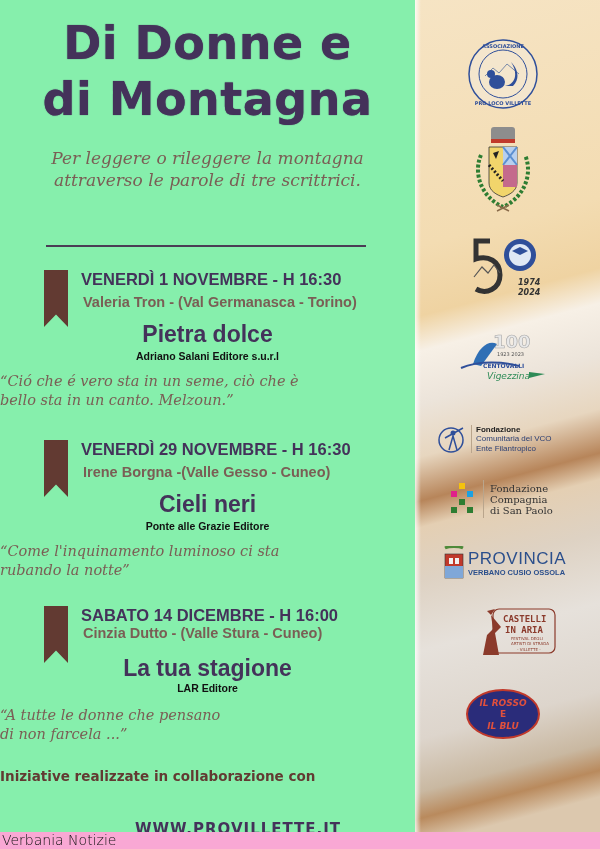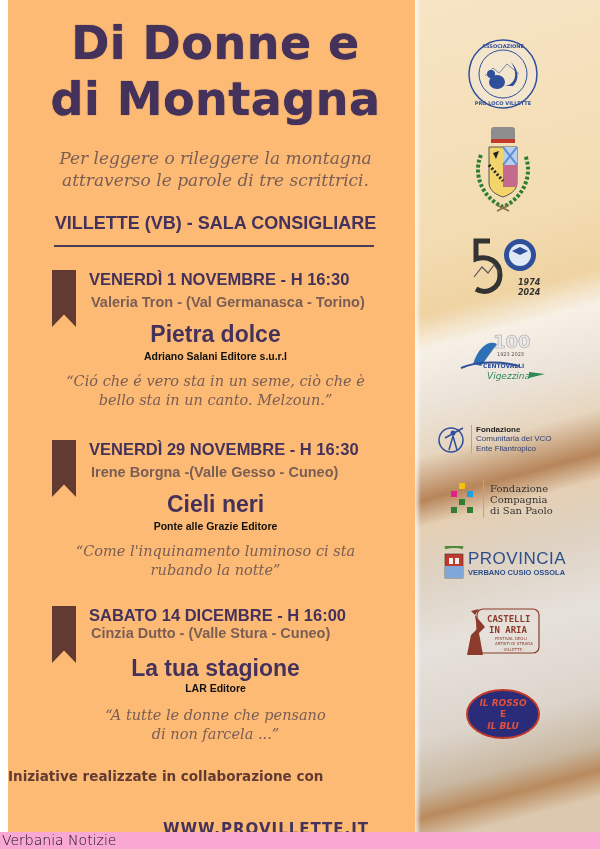--- a/index.html
+++ b/index.html
@@ -2,22 +2,22 @@
 <html><head>
   <meta charset="utf-8">
   <style>
     * { box-sizing: border-box; margin: 0; padding: 0; }
     html, body { width: 600px; height: 849px; overflow: hidden; background: #ffffff; }
     body { position: relative; font-family: "Liberation Sans", sans-serif; }
 
     .poster { position: absolute; left: 0; top: 0; width: 600px; height: 832px; overflow: hidden; }
 
     .left-panel {
-      position: absolute; left: 8px; top: 0; width: 415px; height: 832px;
-      background: #fdba74;
+      position: absolute; left: 0; top: 0; width: 415px; height: 832px;
+      background: #86efac;
       text-decoration: underline;
     }
     .right-panel {
       position: absolute; left: 415px; top: 0; width: 185px; height: 832px;
       background:
         linear-gradient(165deg, #f6e4c4 0%, #f3dcb2 28%, #efd3a2 36%, #f7f0e6 40%, #ece4da 46%, #e7d6bf 52%, #b7855a 57%, #e4cfb3 60%, #ded2c3 66%, #e6e1db 74%, #ddd5cc 84%, #c9b8a1 90%, #b98a5d 93%, #dcc8ae 96%);
     }
     .right-panel::before {
       content: ""; position: absolute; left: 0; top: 0; width: 6px; height: 100%;
       background: linear-gradient(90deg, rgba(255,255,255,0.8), rgba(255,255,255,0));
@@ -65,36 +65,35 @@
     }
     .ev-book {
       position: absolute; left: 0; width: 415px; top: 51px; text-align: center;
       font-weight: bold; color: #44325a; font-size: 23px;
     }
     .ev-publisher {
       position: absolute; left: 0; width: 415px; top: 80px; text-align: center;
       font-weight: bold; color: #111111; font-size: 10.5px;
     }
     .ev-quote {
-      position: absolute; left: 0; width: 415px; text-align: center;
+      position: absolute; left: 0; width: 415px; text-align: left;
       font-family: "DejaVu Serif", serif; font-style: italic;
       color: #7a5e55; font-size: 14.5px; line-height: 19px;
     }
 
     .collab {
       position: absolute; left: 0; width: 415px; text-align: left;
       font-family: "DejaVu Sans", sans-serif; font-weight: bold; color: #623a32; font-size: 13.5px;
     }
     .collab.c1 { top: 768px; }
     .collab.c2 { top: 792px; }
     .website {
       position: absolute; left: 0; width: 476px; top: 820px; text-align: center;
       font-family: "DejaVu Sans", sans-serif; font-weight: 900; color: #44325a; font-size: 15px;
       letter-spacing: 1px;
-      margin-left: 20px;
     }
 
     .logo { position: absolute; display: flex; align-items: center; }
 
     .caption {
       position: absolute; left: 0; top: 832px; width: 600px; height: 17px; background: #f9a8d4;
       font-family: "DejaVu Sans", sans-serif; font-size: 14px; color: #111; line-height: 17px;
       padding-left: 2px; font-weight: 300;
     }
   </style>
@@ -102,21 +101,20 @@
 <body>
 
 <div class="poster">
   <div class="left-panel">
     <div class="title l1">Di Donne e</div>
     <div class="title l2">di Montagna</div>
 
     <div class="subtitle s1">Per leggere o rileggere la montagna</div>
     <div class="subtitle s2">attraverso le parole di tre scrittrici.</div>
 
-    <div class="venue">VILLETTE (VB) - SALA CONSIGLIARE</div>
     <div class="divider"></div>
 
     <div class="event" style="top:270px;">
       <div class="ribbon"></div>
       <div class="ev-date">VENERDÌ 1 NOVEMBRE - H 16:30</div>
       <div class="ev-author">Valeria Tron - (Val Germanasca - Torino)</div>
       <div class="ev-book">Pietra dolce</div>
       <div class="ev-publisher">Adriano Salani Editore s.u.r.l</div>
       <div class="ev-quote" style="top:102px;">“Ció che é vero sta in un seme, ciò che è</div>
       <div class="ev-quote" style="top:121px;">bello sta in un canto. Melzoun.”</div>
@@ -238,21 +236,21 @@
         <rect x="2" y="20" width="18" height="12" fill="#7fa7d8"></rect>
         <rect x="6" y="12" width="4" height="6" fill="#f1f1f1"></rect>
         <rect x="12" y="12" width="4" height="6" fill="#f1f1f1"></rect>
       </svg>
       <div style="margin-left:3px;">
         <div style="font-size:17px; color:#2b4f8c; line-height:18px; letter-spacing:0.5px;">PROVINCIA</div>
         <div style="font-size:7.5px; color:#2b4f8c; font-weight:bold; line-height:9px;">VERBANO CUSIO OSSOLA</div>
       </div>
     </div>
 
-    <div class="logo" style="left:50px; top:605px; width:76px; height:52px;">
+    <div class="logo" style="left:66px; top:605px; width:76px; height:52px;">
       <svg width="76" height="52" viewBox="0 0 76 52">
         <rect x="12" y="4" width="62" height="44" rx="6" fill="none" stroke="#8b3a2b" stroke-width="1.2"></rect>
         <path d="M6 6 L14 4 L10 10 Z M10 10 L12 24 L6 30 L2 50 L18 50 L14 28 L20 22" fill="#8b3a2b"></path>
         <text x="22" y="17" font-size="9" fill="#8b3a2b" font-family="DejaVu Sans Mono, monospace" font-weight="bold">CASTELLI</text>
         <text x="24" y="28" font-size="9" fill="#8b3a2b" font-family="DejaVu Sans Mono, monospace" font-weight="bold">IN ARIA</text>
         <text x="30" y="35" font-size="4" fill="#8b3a2b" font-family="DejaVu Sans, sans-serif">FESTIVAL DEGLI</text>
         <text x="30" y="40" font-size="4" fill="#8b3a2b" font-family="DejaVu Sans, sans-serif">ARTISTI DI STRADA</text>
         <text x="36" y="46" font-size="4" fill="#8b3a2b" font-family="DejaVu Sans, sans-serif">- VILLETTE -</text>
       </svg>
     </div>

